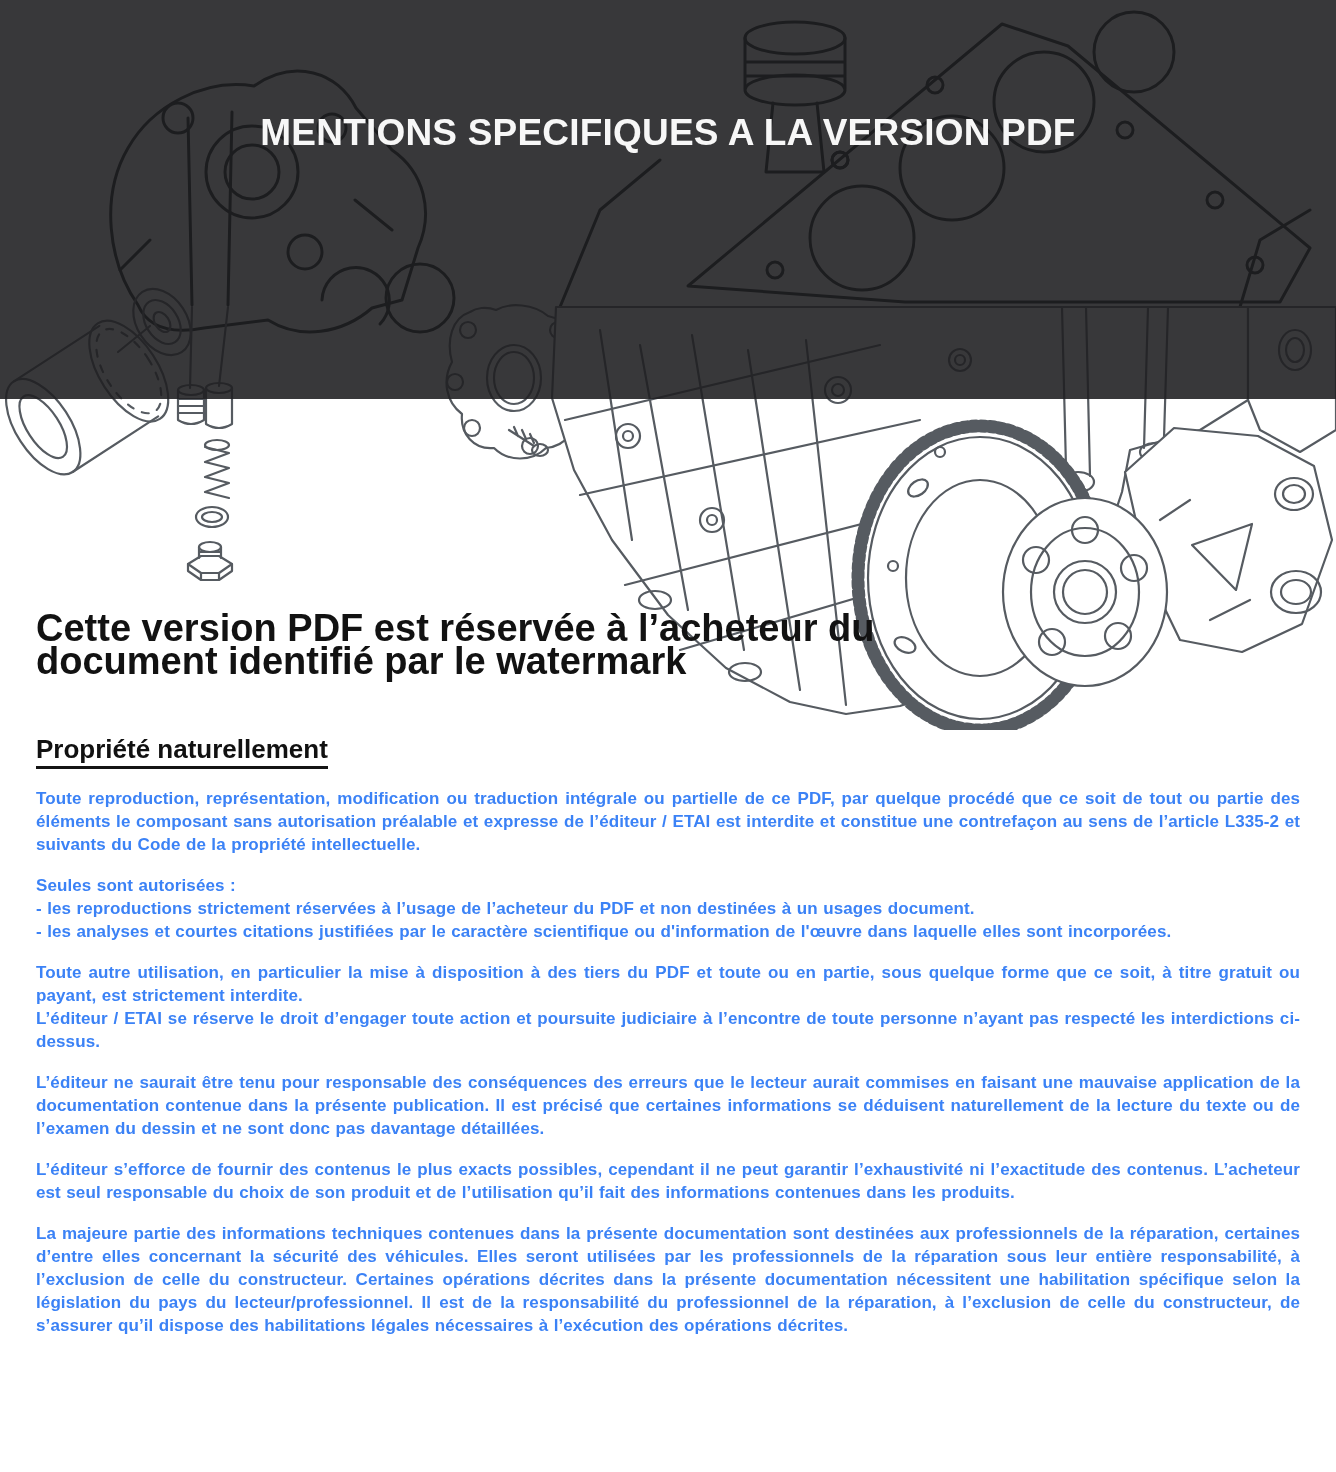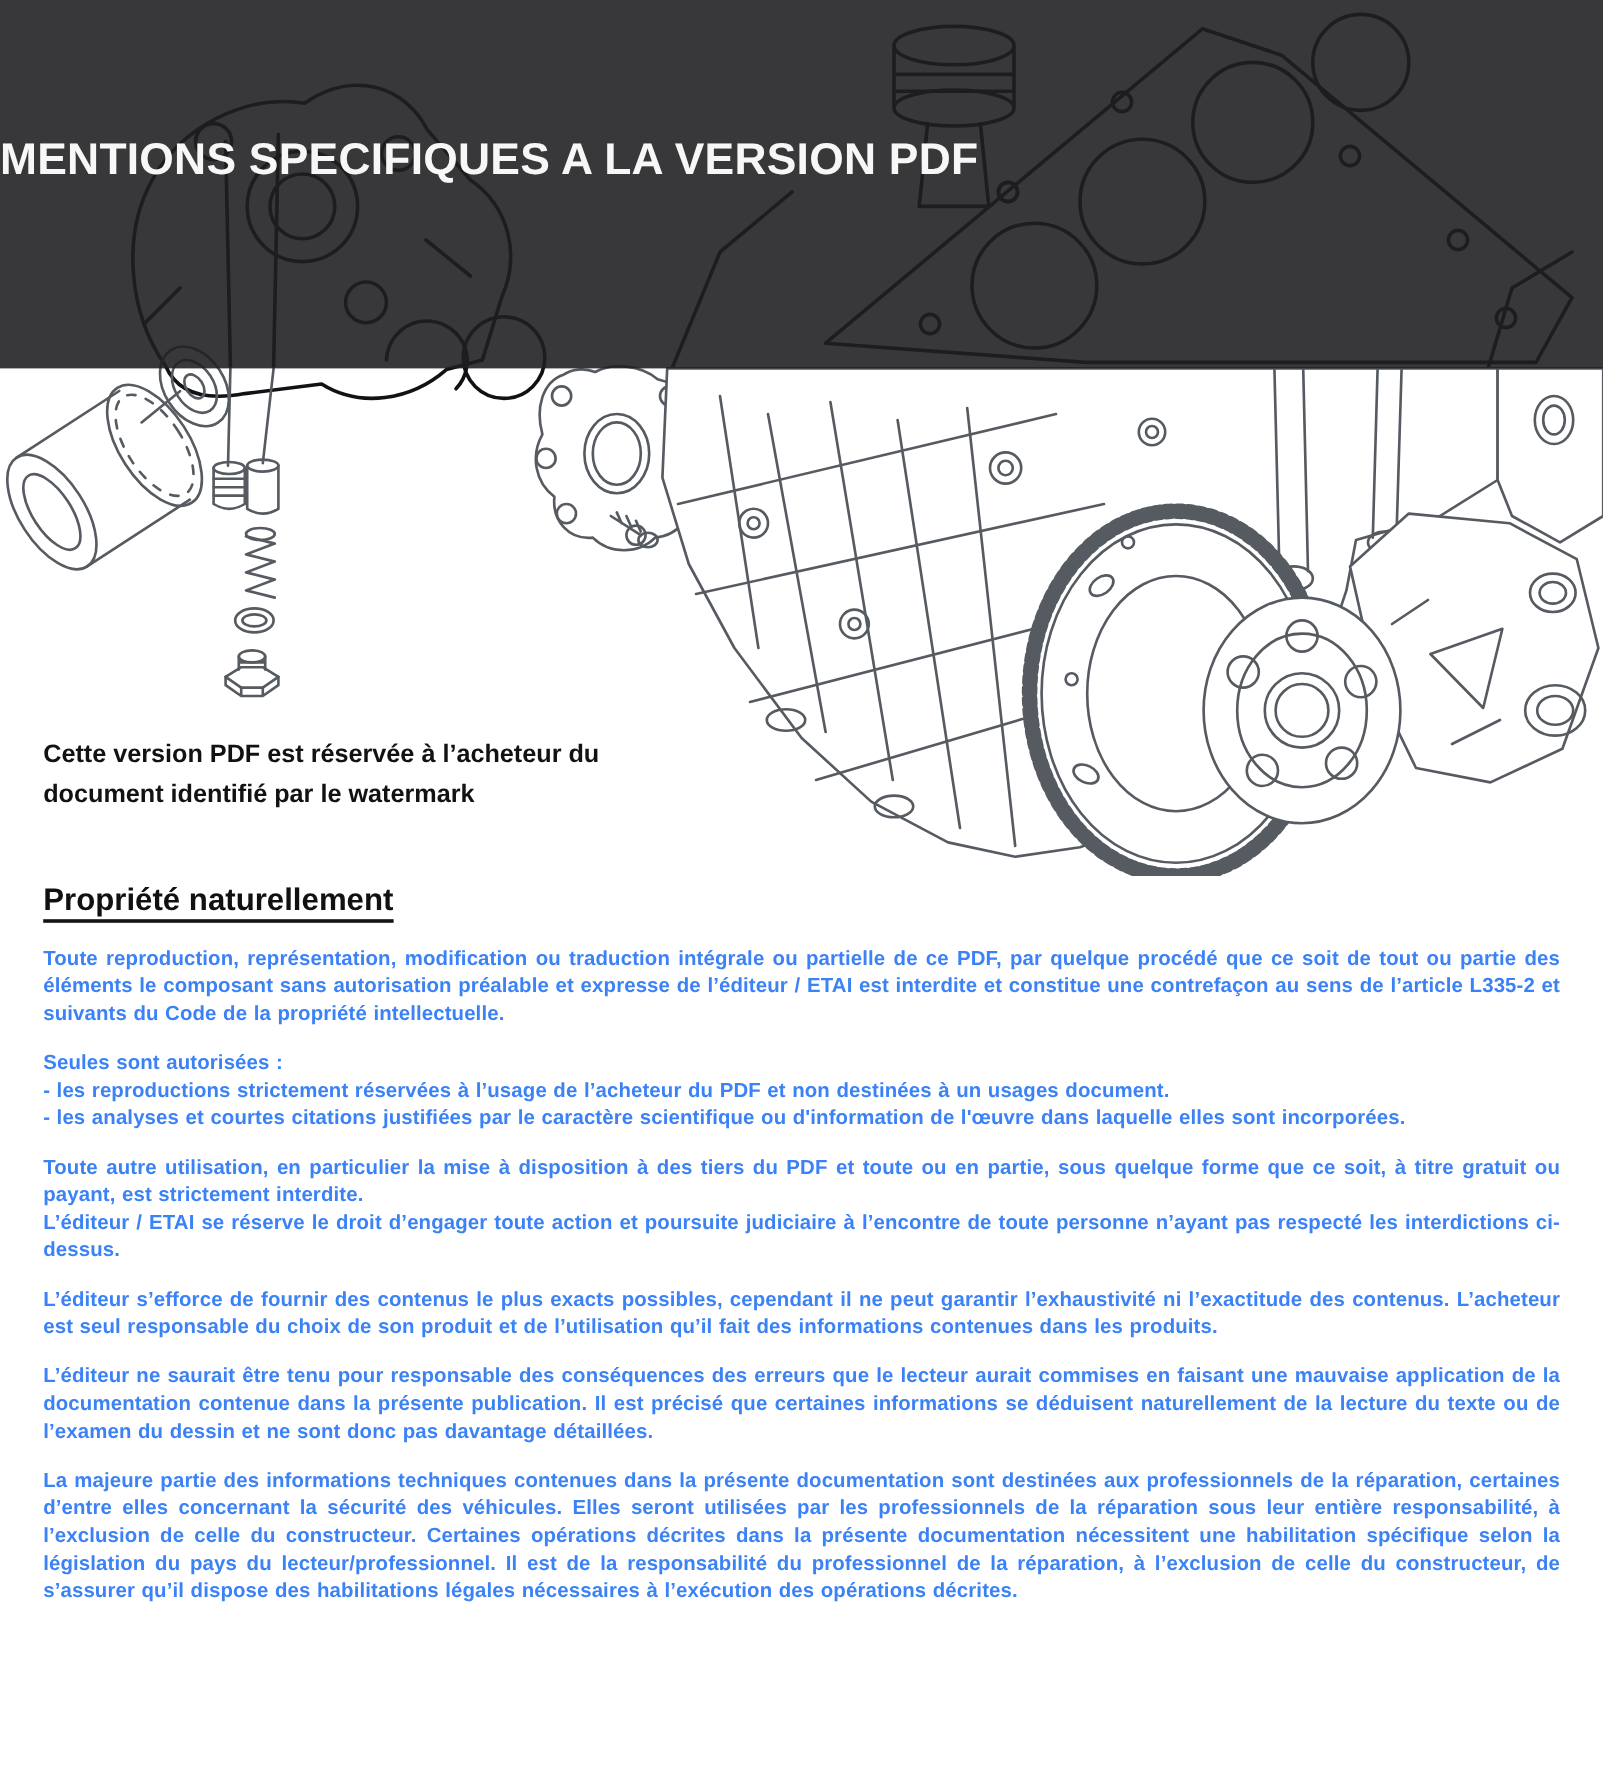--- a/index.html
+++ b/index.html
@@ -3,32 +3,32 @@
 <meta charset="utf-8">
 <style>
   html,body{margin:0;padding:0;}
   body{
     width:1336px;height:1472px;position:relative;overflow:hidden;
     background:#ffffff;
     font-family:"Liberation Sans","DejaVu Sans",sans-serif;
   }
   .illustration{position:absolute;top:0;left:0;z-index:0;}
   .band{
-    position:absolute;top:0;left:0;width:1336px;height:307px;
-    background:rgba(30,31,33,0.885);z-index:2;text-align:left;
+    position:absolute;top:0;left:0;width:1336px;height:399px;
+    background:rgba(30,31,33,0.885);z-index:2;text-align:center;
   }
   .band h1{
     margin:112px 0 0;font-size:37px;font-weight:bold;color:#f7f7f7;
     letter-spacing:0.2px;
   }
   .content{
     position:absolute;top:612px;left:36px;width:1264px;z-index:3;color:#161616;
   }
   .intro{
-    margin:0;font-size:21px;line-height:33px;font-weight:bold;
+    margin:0;font-size:38px;line-height:33px;font-weight:bold;
     white-space:pre-line;color:#121212;
   }
   .section-heading{
     margin:56px 0 0;font-size:26px;font-weight:bold;line-height:30px;color:#111;
   }
   .section-heading span{
     display:inline-block;border-bottom:3px solid #141414;padding-bottom:2px;
   }
   .para{
     margin:18px 0 0;font-size:17px;font-weight:bold;line-height:23px;
@@ -200,17 +200,17 @@
     </h2>
     <p class="para">Toute reproduction, représentation, modification ou traduction intégrale ou partielle de ce PDF, par quelque procédé que ce soit de tout ou partie des éléments le composant sans autorisation préalable et expresse de l’éditeur / ETAI est interdite et constitue une contrefaçon au sens de l’article L335-2 et suivants du Code de la propriété intellectuelle.</p>
     <p class="para">Seules sont autorisées :
 - les reproductions strictement réservées à l’usage de l’acheteur du PDF et non destinées à un usages document.
 - les analyses et courtes citations justifiées par le caractère scientifique ou d'information de l'œuvre dans laquelle elles sont incorporées.</p>
     <p class="para">Toute autre utilisation, en particulier la mise à disposition à des tiers du PDF et toute ou en partie, sous quelque forme que ce soit, à titre gratuit ou payant, est strictement interdite.
 L’éditeur / ETAI se réserve le droit d’engager toute action et poursuite judiciaire à l’encontre de toute personne n’ayant pas respecté les interdictions ci-dessus.</p>
   </section>
 
   <section>
+    <p class="para">L’éditeur ne saurait être tenu pour responsable des conséquences des erreurs que le lecteur aurait commises en faisant une mauvaise application de la documentation contenue dans la présente publication. Il est précisé que certaines informations se déduisent naturellement de la lecture du texte ou de l’examen du dessin et ne sont donc pas davantage détaillées.</p>
     <p class="para">L’éditeur s’efforce de fournir des contenus le plus exacts possibles, cependant il ne peut garantir l’exhaustivité ni l’exactitude des contenus. L’acheteur est seul responsable du choix de son produit et de l’utilisation qu’il fait des informations contenues dans les produits.</p>
-    <p class="para">L’éditeur ne saurait être tenu pour responsable des conséquences des erreurs que le lecteur aurait commises en faisant une mauvaise application de la documentation contenue dans la présente publication. Il est précisé que certaines informations se déduisent naturellement de la lecture du texte ou de l’examen du dessin et ne sont donc pas davantage détaillées.</p>
     <p class="para">La majeure partie des informations techniques contenues dans la présente documentation sont destinées aux professionnels de la réparation, certaines d’entre elles concernant la sécurité des véhicules. Elles seront utilisées par les professionnels de la réparation sous leur entière responsabilité, à l’exclusion de celle du constructeur. Certaines opérations décrites dans la présente documentation nécessitent une habilitation spécifique selon la législation du pays du lecteur/professionnel. Il est de la responsabilité du professionnel de la réparation, à l’exclusion de celle du constructeur, de s’assurer qu’il dispose des habilitations légales nécessaires à l’exécution des opérations décrites.</p>
   </section>
 </main>
 
 </body></html>

